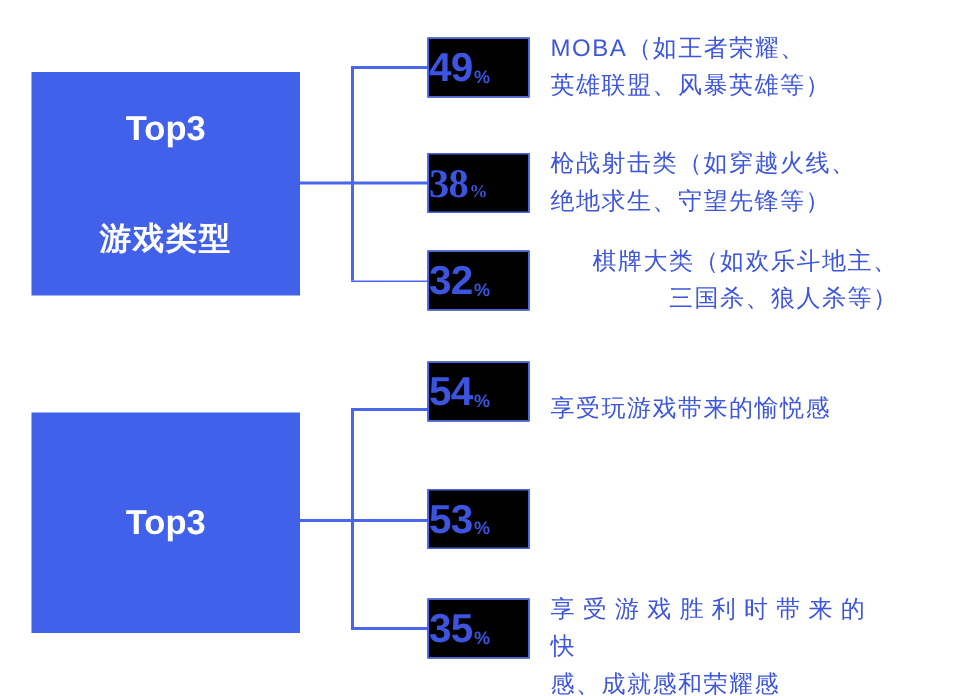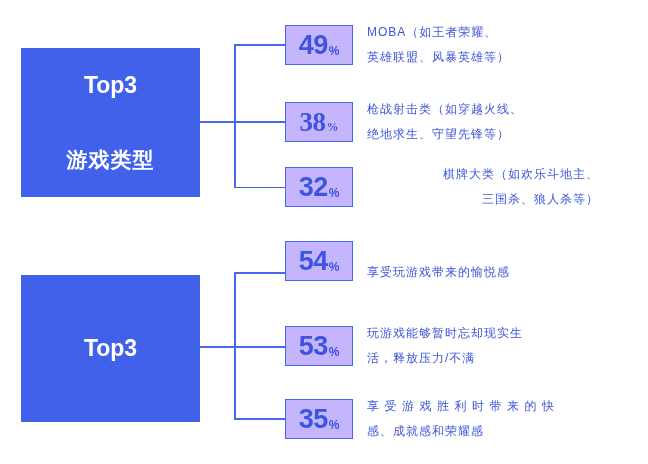--- a/index.html
+++ b/index.html
@@ -25,33 +25,32 @@
     text-align: center;
     gap: 41px;
   }
   .bigbox .t1 { font-size: 23px; font-weight: bold; line-height: 33px; }
   .bigbox .t2 { font-size: 21px; font-weight: bold; line-height: 33px; letter-spacing: 1px; }
   .pbox {
     position: absolute;
     left: 285px;
     width: 68px;
     height: 40px;
-    background: #c4b5fd;
+    background: #000000;
     border: 1.5px solid #4A67EC;
     display: flex;
-    justify-content: center;
     align-items: center;
   }
   .pnum { font-size: 27px; font-weight: bold; color: #3C54DF; letter-spacing: -0.5px; }
   .psign { font-size: 12px; font-weight: bold; color: #3C54DF; margin-top: 11px; margin-left: 1px; }
   .desc {
     position: absolute;
     left: 367px;
     width: 232px;
-    font-size: 12px;
+    font-size: 16px;
     line-height: 25px;
     letter-spacing: 1px;
     color: #3E56DB;
   }
   .desc .spread { letter-spacing: 5.5px; }
   .h { position: absolute; height: 1.5px; background: #4A67EC; }
   .v { position: absolute; width: 1.5px; background: #4A67EC; }
 </style>
 </head>
 <body>
@@ -111,24 +110,20 @@
     <span class="psign">%</span>
   </div>
   <div class="desc" style="top:260px;">
     <div>享受玩游戏带来的愉悦感</div>
   </div>
 
   <div class="pbox" style="top:326px;">
     <span class="pnum">53</span>
     <span class="psign">%</span>
   </div>
-  <div class="desc" style="top:321px;">
-    <div>玩游戏能够暂时忘却现实生</div>
-    <div>活，释放压力/不满</div>
-  </div>
 
   <div class="pbox" style="top:399px;">
     <span class="pnum">35</span>
     <span class="psign">%</span>
   </div>
   <div class="desc" style="top:394px;">
     <div class="spread">享受游戏胜利时带来的快</div>
     <div>感、成就感和荣耀感</div>
   </div>
 

